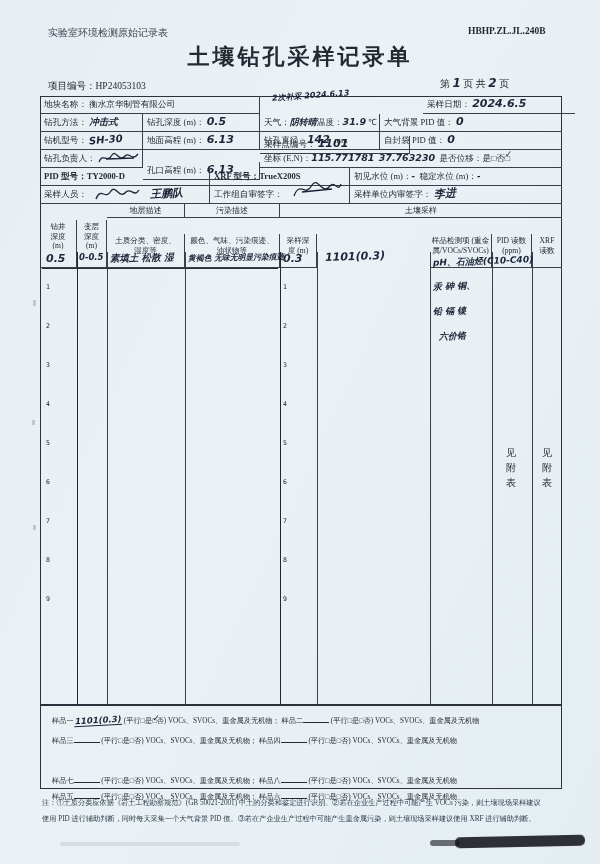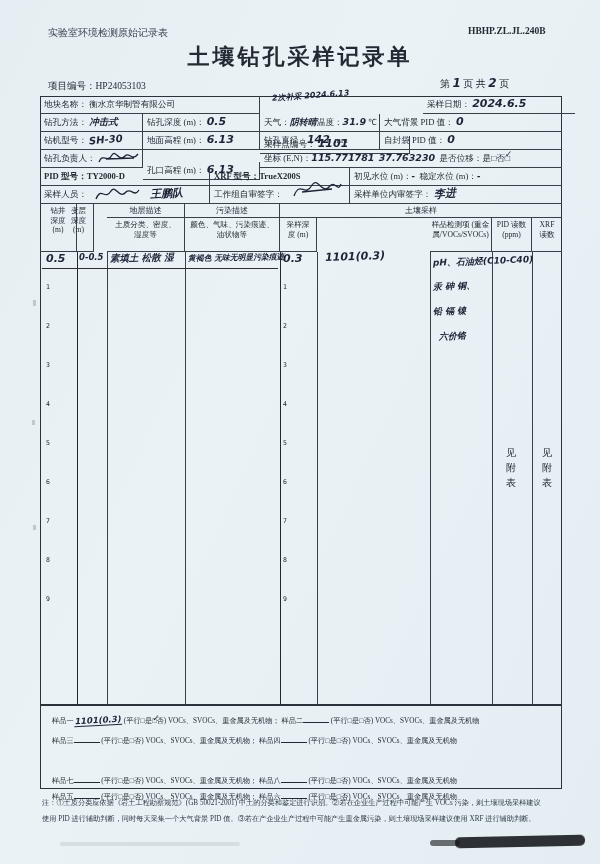--- a/index.html
+++ b/index.html
@@ -1,20 +1,20 @@
 <!DOCTYPE html>
 <html><head>
 <meta charset="utf-8">
 <style>
   html,body{margin:0;padding:0;}
   .doc{position:relative;width:600px;height:864px;background:
       linear-gradient(115deg,#e6eef3 0%,#eaf2f6 40%,#e4edf2 100%);
       font-family:"Liberation Serif",serif;color:#242a33;overflow:hidden;}
   .t{position:absolute;white-space:nowrap;}
-  .pre{white-space:pre-line;}
+  .pre{white-space:pre-line;margin-top:16px;}
   .cell{position:absolute;box-sizing:border-box;border-right:1px solid #3a4049;border-bottom:1px solid #3a4049;
         font-size:8.6px;line-height:10px;padding:3px 2px 4px 4px;overflow:visible;}
   .nr{border-right:none;}
   .hd{text-align:center;padding:2px 1px 0 1px;font-size:7.6px;line-height:9.5px;}
   .hw{font-family:"DejaVu Sans",sans-serif;font-style:italic;color:#1d2438;font-weight:bold;}
   .hw-big{font-size:11px;}
   .lbl{color:#242a33;}
   .outer{position:absolute;box-sizing:border-box;border:1.6px solid #2c323c;}
   .vline{position:absolute;width:0;border-left:1px solid #3a4049;}
   .vline-dark{border-left:1.8px solid #23282f;}
@@ -136,21 +136,21 @@
     <path d="M6,20 C12,4 17,22 24,9 C30,0 34,20 42,10 C47,4 50,17 53,8 M14,16 L44,13" stroke="#1d2438" stroke-width="1.3" fill="none"></path>
   </svg>
   <div class="cell nr" style="left:350px;top:186px;width:212px;height:18px;">
     <span class="lbl">采样单位内审签字：</span>
     <span class="hw" style="font-size:11px;display:inline-block;transform:rotate(-5deg);">李进</span>
   </div>
 
   <div class="cell hd pre" style="left:40px;top:204px;width:37px;height:48px;">钻井
 深度
 (m)</div>
-  <div class="cell hd pre" style="left:64px;top:204px;width:30px;height:48px;">变层
+  <div class="cell hd pre" style="left:77px;top:204px;width:30px;height:48px;">变层
 深度
 (m)</div>
 
   <div class="cell hd" style="left:107px;top:204px;width:78px;height:14px;font-size:8px;">地层描述</div>
   <div class="cell hd" style="left:185px;top:204px;width:95px;height:14px;font-size:8px;">污染描述</div>
   <div class="cell hd nr" style="left:280px;top:204px;width:282px;height:14px;font-size:8px;">土壤采样</div>
 
   <div class="cell hd pre" style="left:107px;top:218px;width:78px;height:34px;">土质分类、密度、
 湿度等</div>
   <div class="cell hd pre" style="left:185px;top:218px;width:95px;height:34px;">颜色、气味、污染痕迹、

